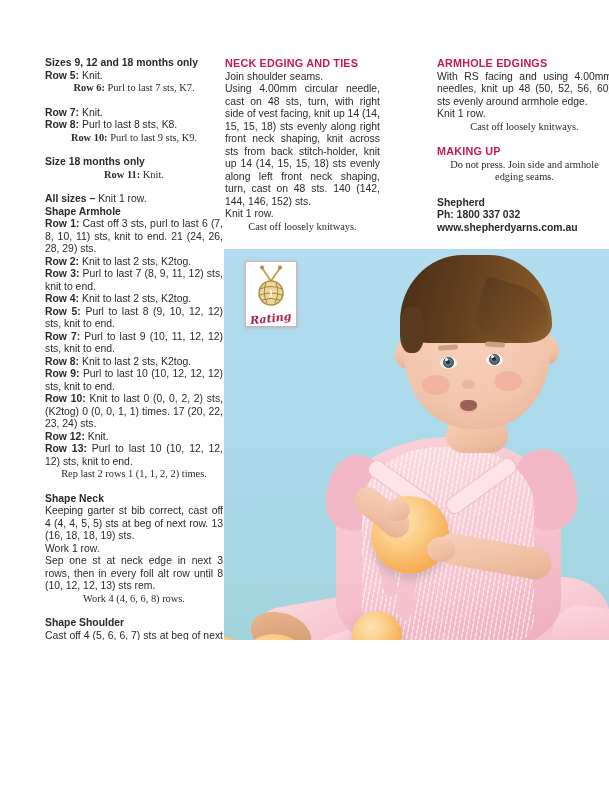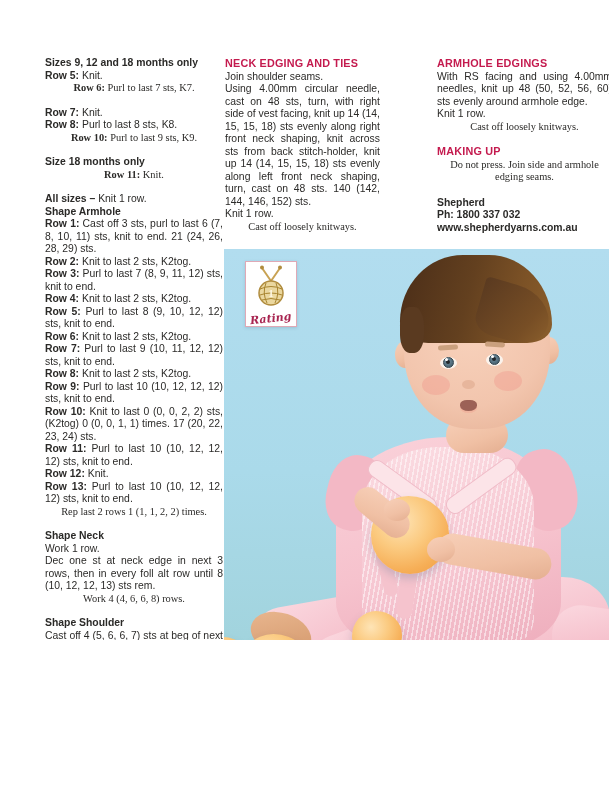--- a/index.html
+++ b/index.html
@@ -85,34 +85,33 @@
       <p class="ln"><b class="lbl">Row 11:</b> <span>Knit.</span></p>
     </div>
     <div class="sec">
       <p class="ln"><b class="lbl">All sizes –</b> <span>Knit 1 row.</span></p>
       <p class="h-black">Shape Armhole</p>
       <p class="ln"><b class="lbl">Row 1:</b> <span>Cast off 3 sts, purl to last 6 (7, 8, 10, 11) sts, knit to end. 21 (24, 26, 28, 29) sts.</span></p>
       <p class="ln"><b class="lbl">Row 2:</b> <span>Knit to last 2 sts, K2tog.</span></p>
       <p class="ln"><b class="lbl">Row 3:</b> <span>Purl to last 7 (8, 9, 11, 12) sts, knit to end.</span></p>
       <p class="ln"><b class="lbl">Row 4:</b> <span>Knit to last 2 sts, K2tog.</span></p>
       <p class="ln"><b class="lbl">Row 5:</b> <span>Purl to last 8 (9, 10, 12, 12) sts, knit to end.</span></p>
-      <p class="ln"><b class="lbl">Row 6:</b> <span>Knit to last 2 sts, K2tog.</span></p>
       <p class="ln"><b class="lbl">Row 7:</b> <span>Purl to last 9 (10, 11, 12, 12) sts, knit to end.</span></p>
       <p class="ln"><b class="lbl">Row 8:</b> <span>Knit to last 2 sts, K2tog.</span></p>
       <p class="ln"><b class="lbl">Row 9:</b> <span>Purl to last 10 (10, 12, 12, 12) sts, knit to end.</span></p>
       <p class="ln"><b class="lbl">Row 10:</b> <span>Knit to last 0 (0, 0, 2, 2) sts, (K2tog) 0 (0, 0, 1, 1) times. 17 (20, 22, 23, 24) sts.</span></p>
-      <p class="ln"><b class="lbl">Row 11:</b> <span>Purl to last 10 (10, 12, 12, 12) sts, knit to end.</span></p>
       <p class="ln"><b class="lbl">Row 12:</b> <span>Knit.</span></p>
       <p class="ln"><b class="lbl">Row 13:</b> <span>Purl to last 10 (10, 12, 12, 12) sts, knit to end.</span></p>
       <p class="ln"><span>Rep last 2 rows 1 (1, 1, 2, 2) times.</span></p>
     </div>
     <div class="sec">
       <p class="h-black">Shape Neck</p>
+      <p class="ln">Keeping garter st bib correct, cast off 4 (4, 4, 5, 5) sts at beg of next row. 13 (16, 18, 18, 19) sts.</p>
       <p class="ln">Work 1 row.</p>
-      <p class="ln">Dec one st at neck edge in next 3 rows, then in every foll alt row until 8 (10, 12, 12, 13) sts rem.</p>
+      <p class="ln">Sep one st at neck edge in next 3 rows, then in every foll alt row until 8 (10, 12, 12, 13) sts rem.</p>
       <p class="ln">Work 4 (4, 6, 6, 8) rows.</p>
     </div>
     <div class="sec">
       <p class="h-black">Shape Shoulder</p>
       <p class="ln">Cast off 4 (5, 6, 6, 7) sts at beg of next row.</p>
       <p class="ln">Work 1 row.</p>
       <p class="ln">Cast off rem 4 (5, 6, 6, 6) sts.</p>
     </div>
   </div>
 

